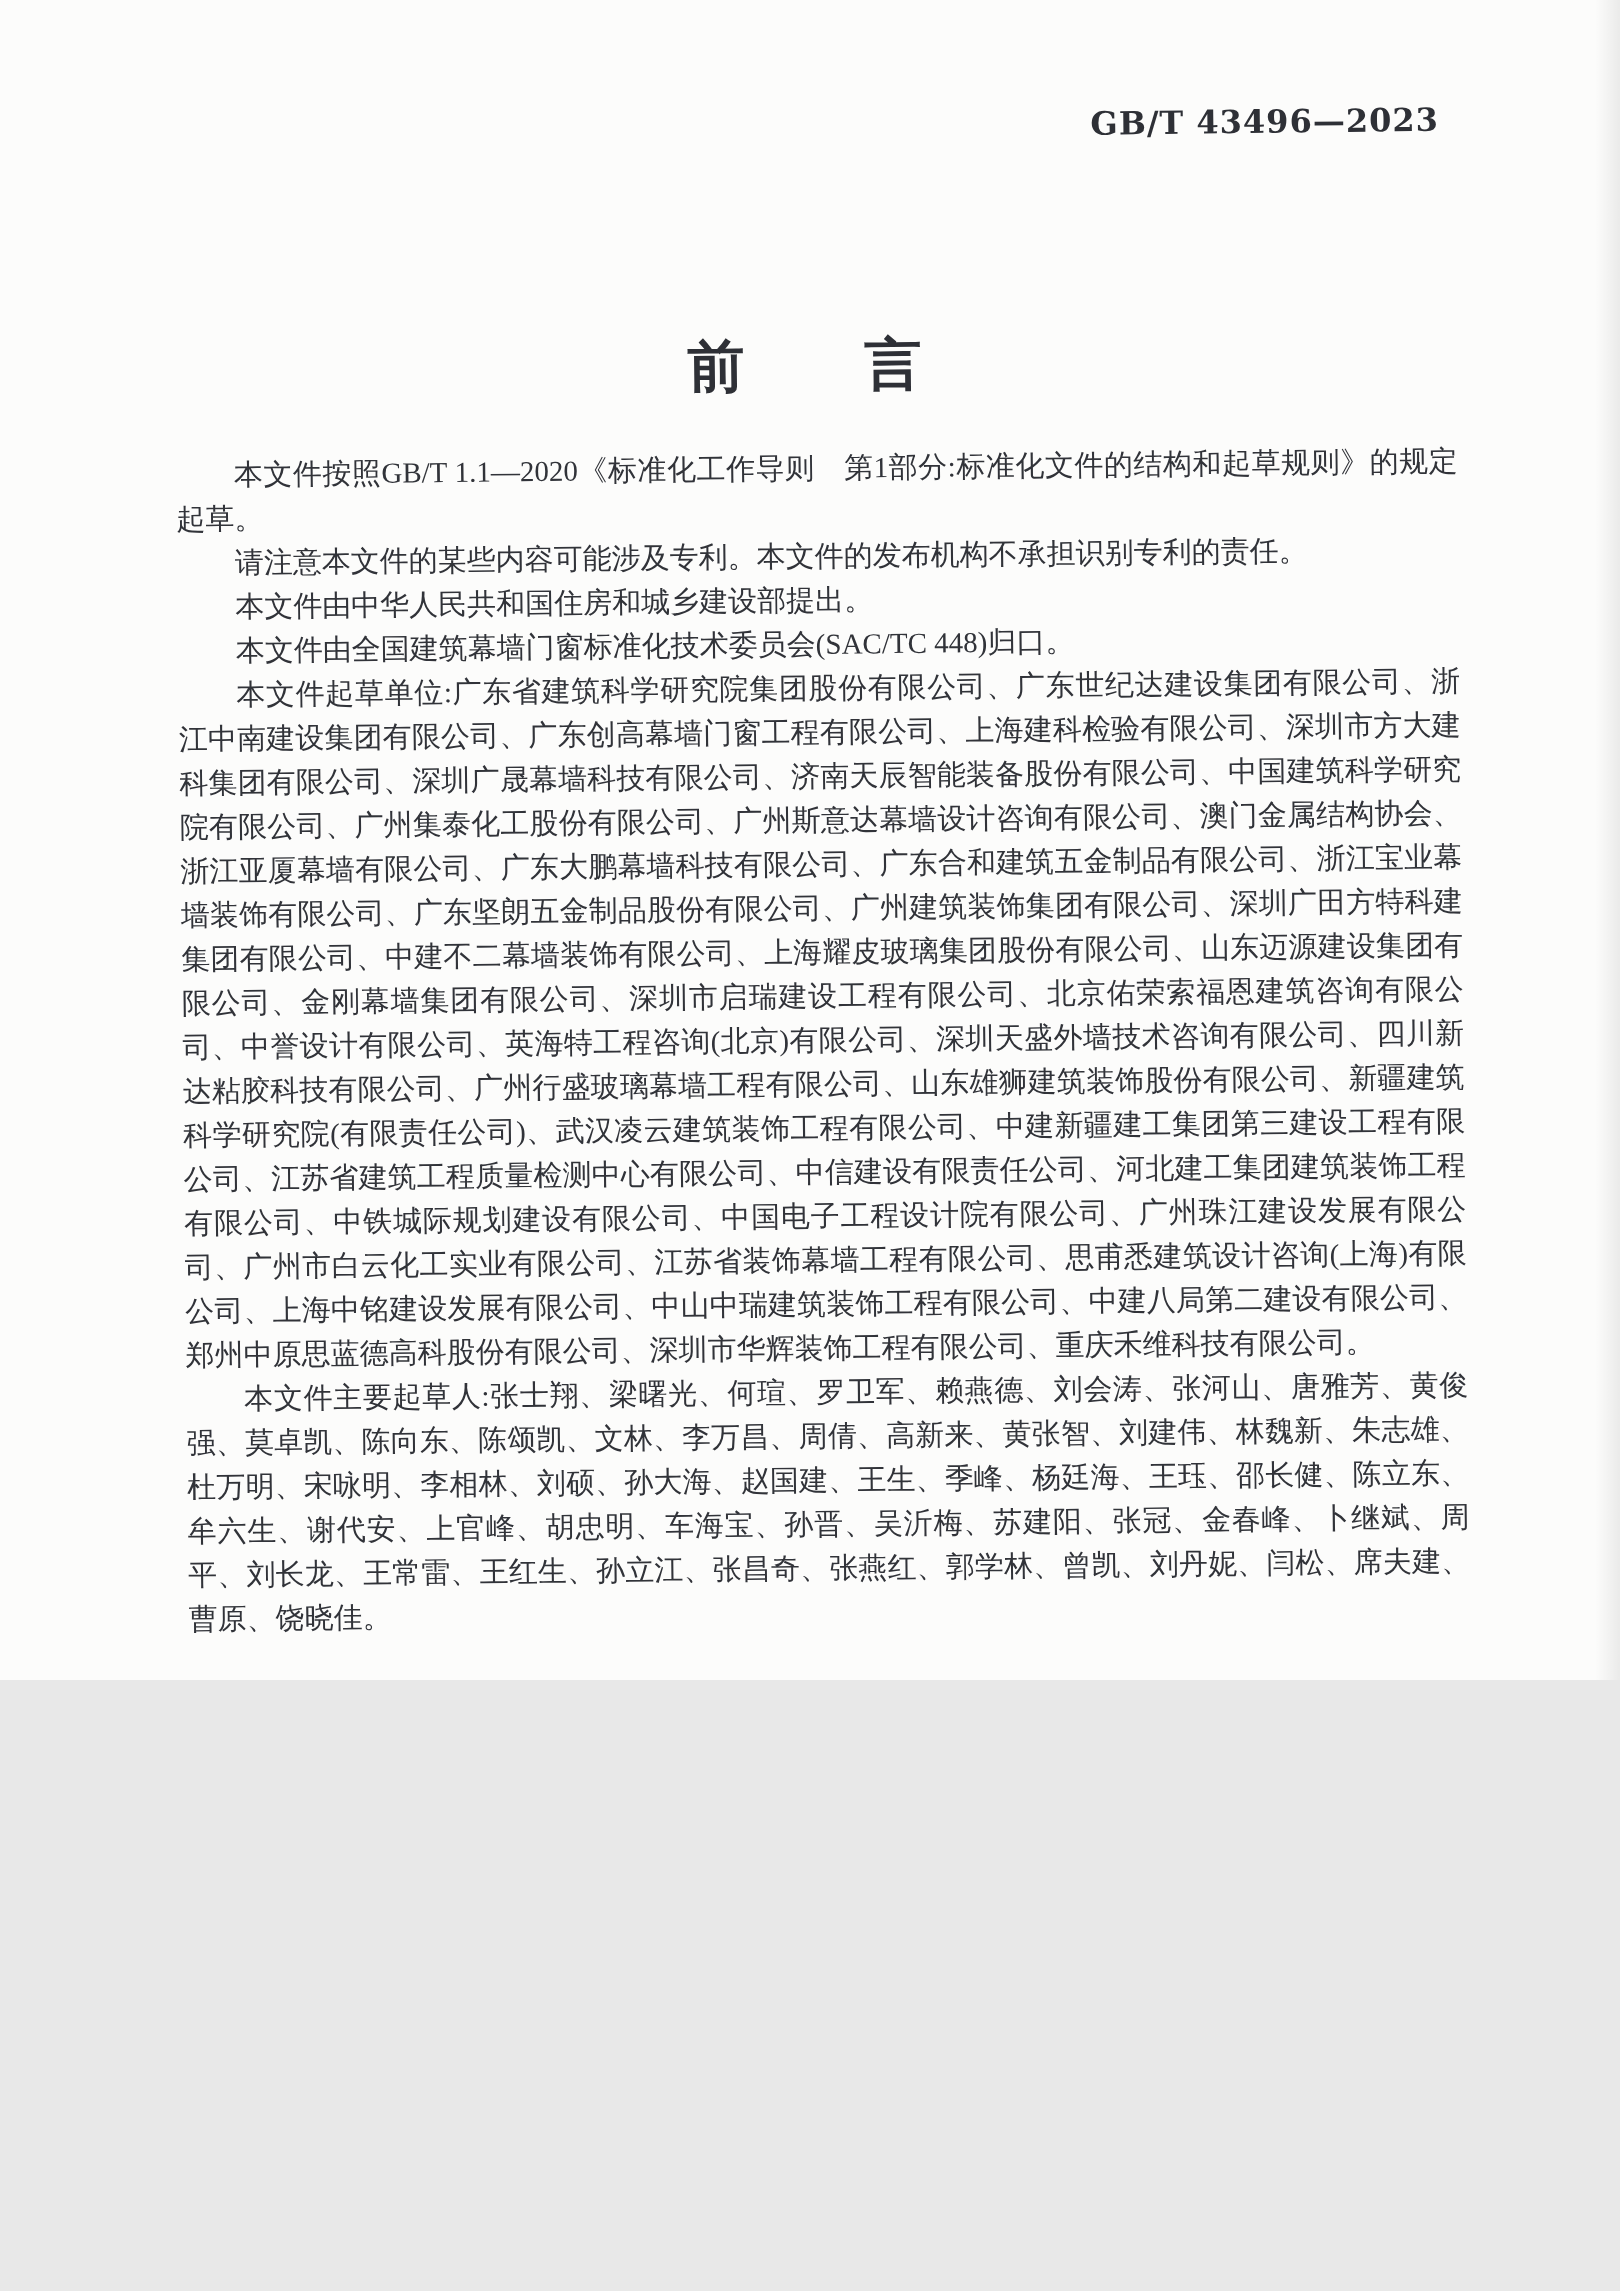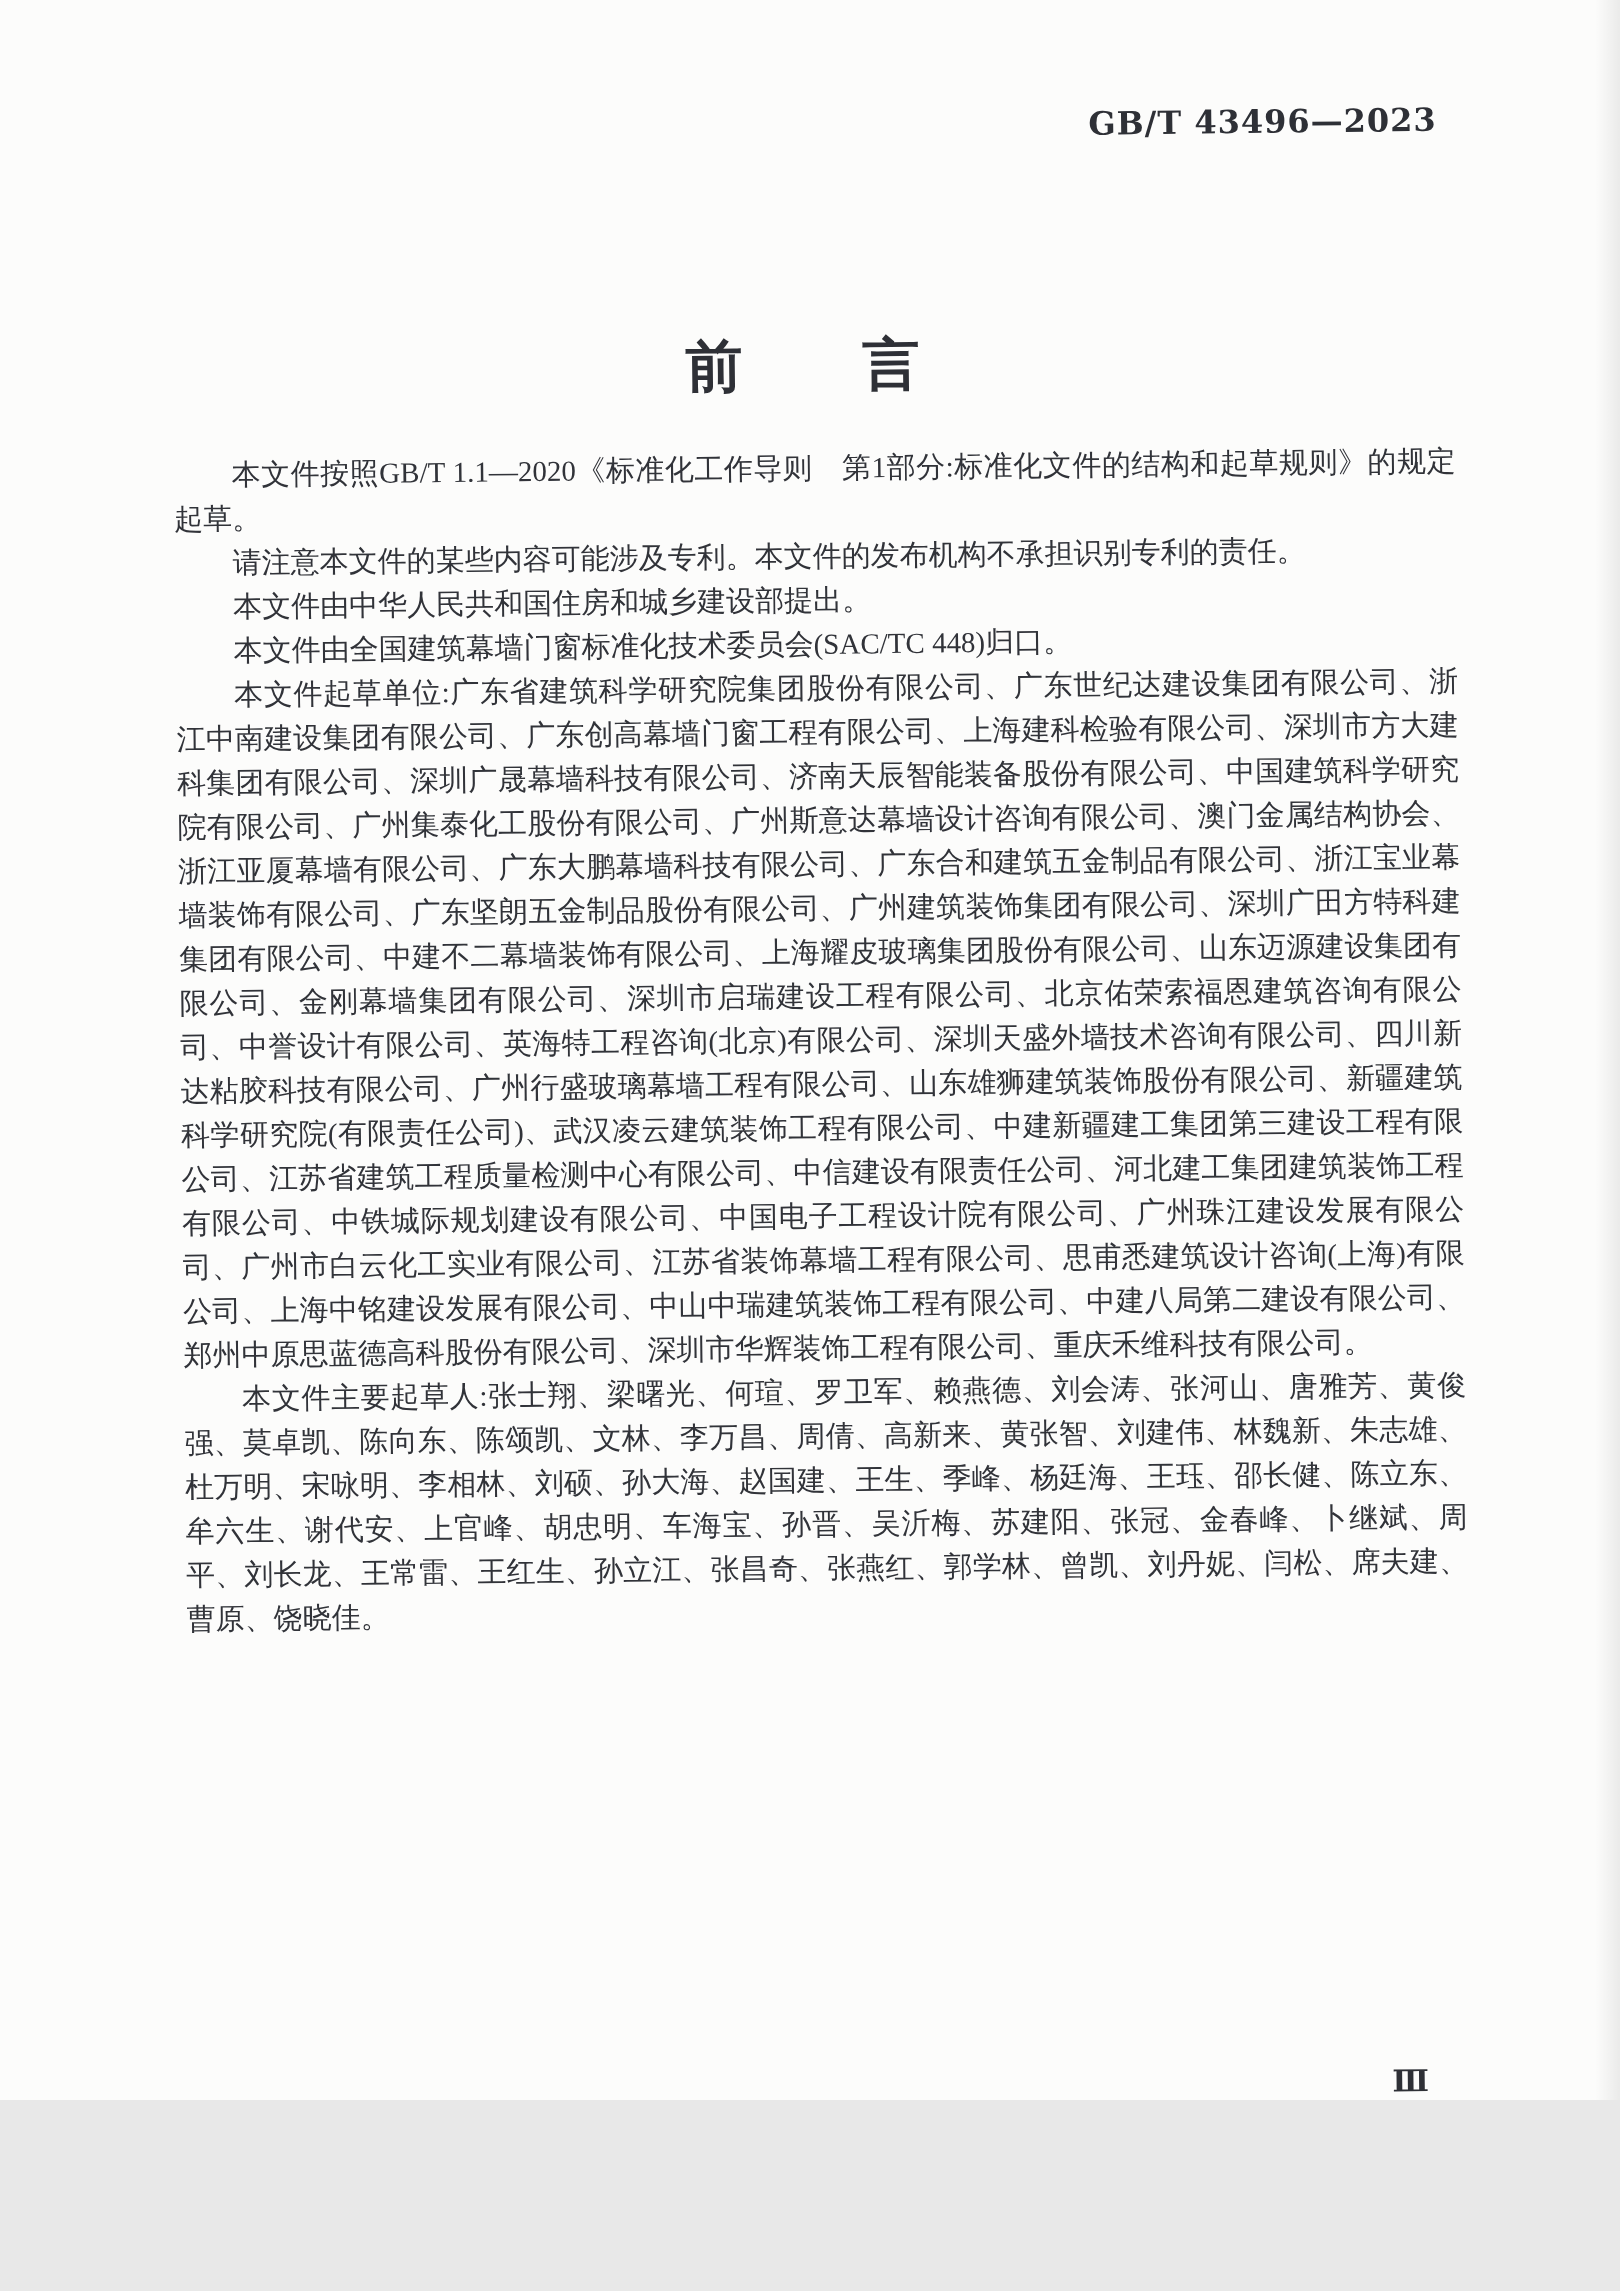--- a/index.html
+++ b/index.html
@@ -3,21 +3,21 @@
 <meta charset="utf-8">
 <style>
   html, body {
     margin: 0;
     padding: 0;
     background: #e8e8e8;
   }
   .page {
     position: relative;
     width: 1620px;
-    height: 2100px;
+    height: 1680px;
     margin: 0 auto;
     background: #fcfcfb;
     overflow: hidden;
     color: #33353a;
     font-family: "Liberation Serif", "DejaVu Serif", serif;
   }
   
   .page::after {
     content: "";
     position: absolute;

